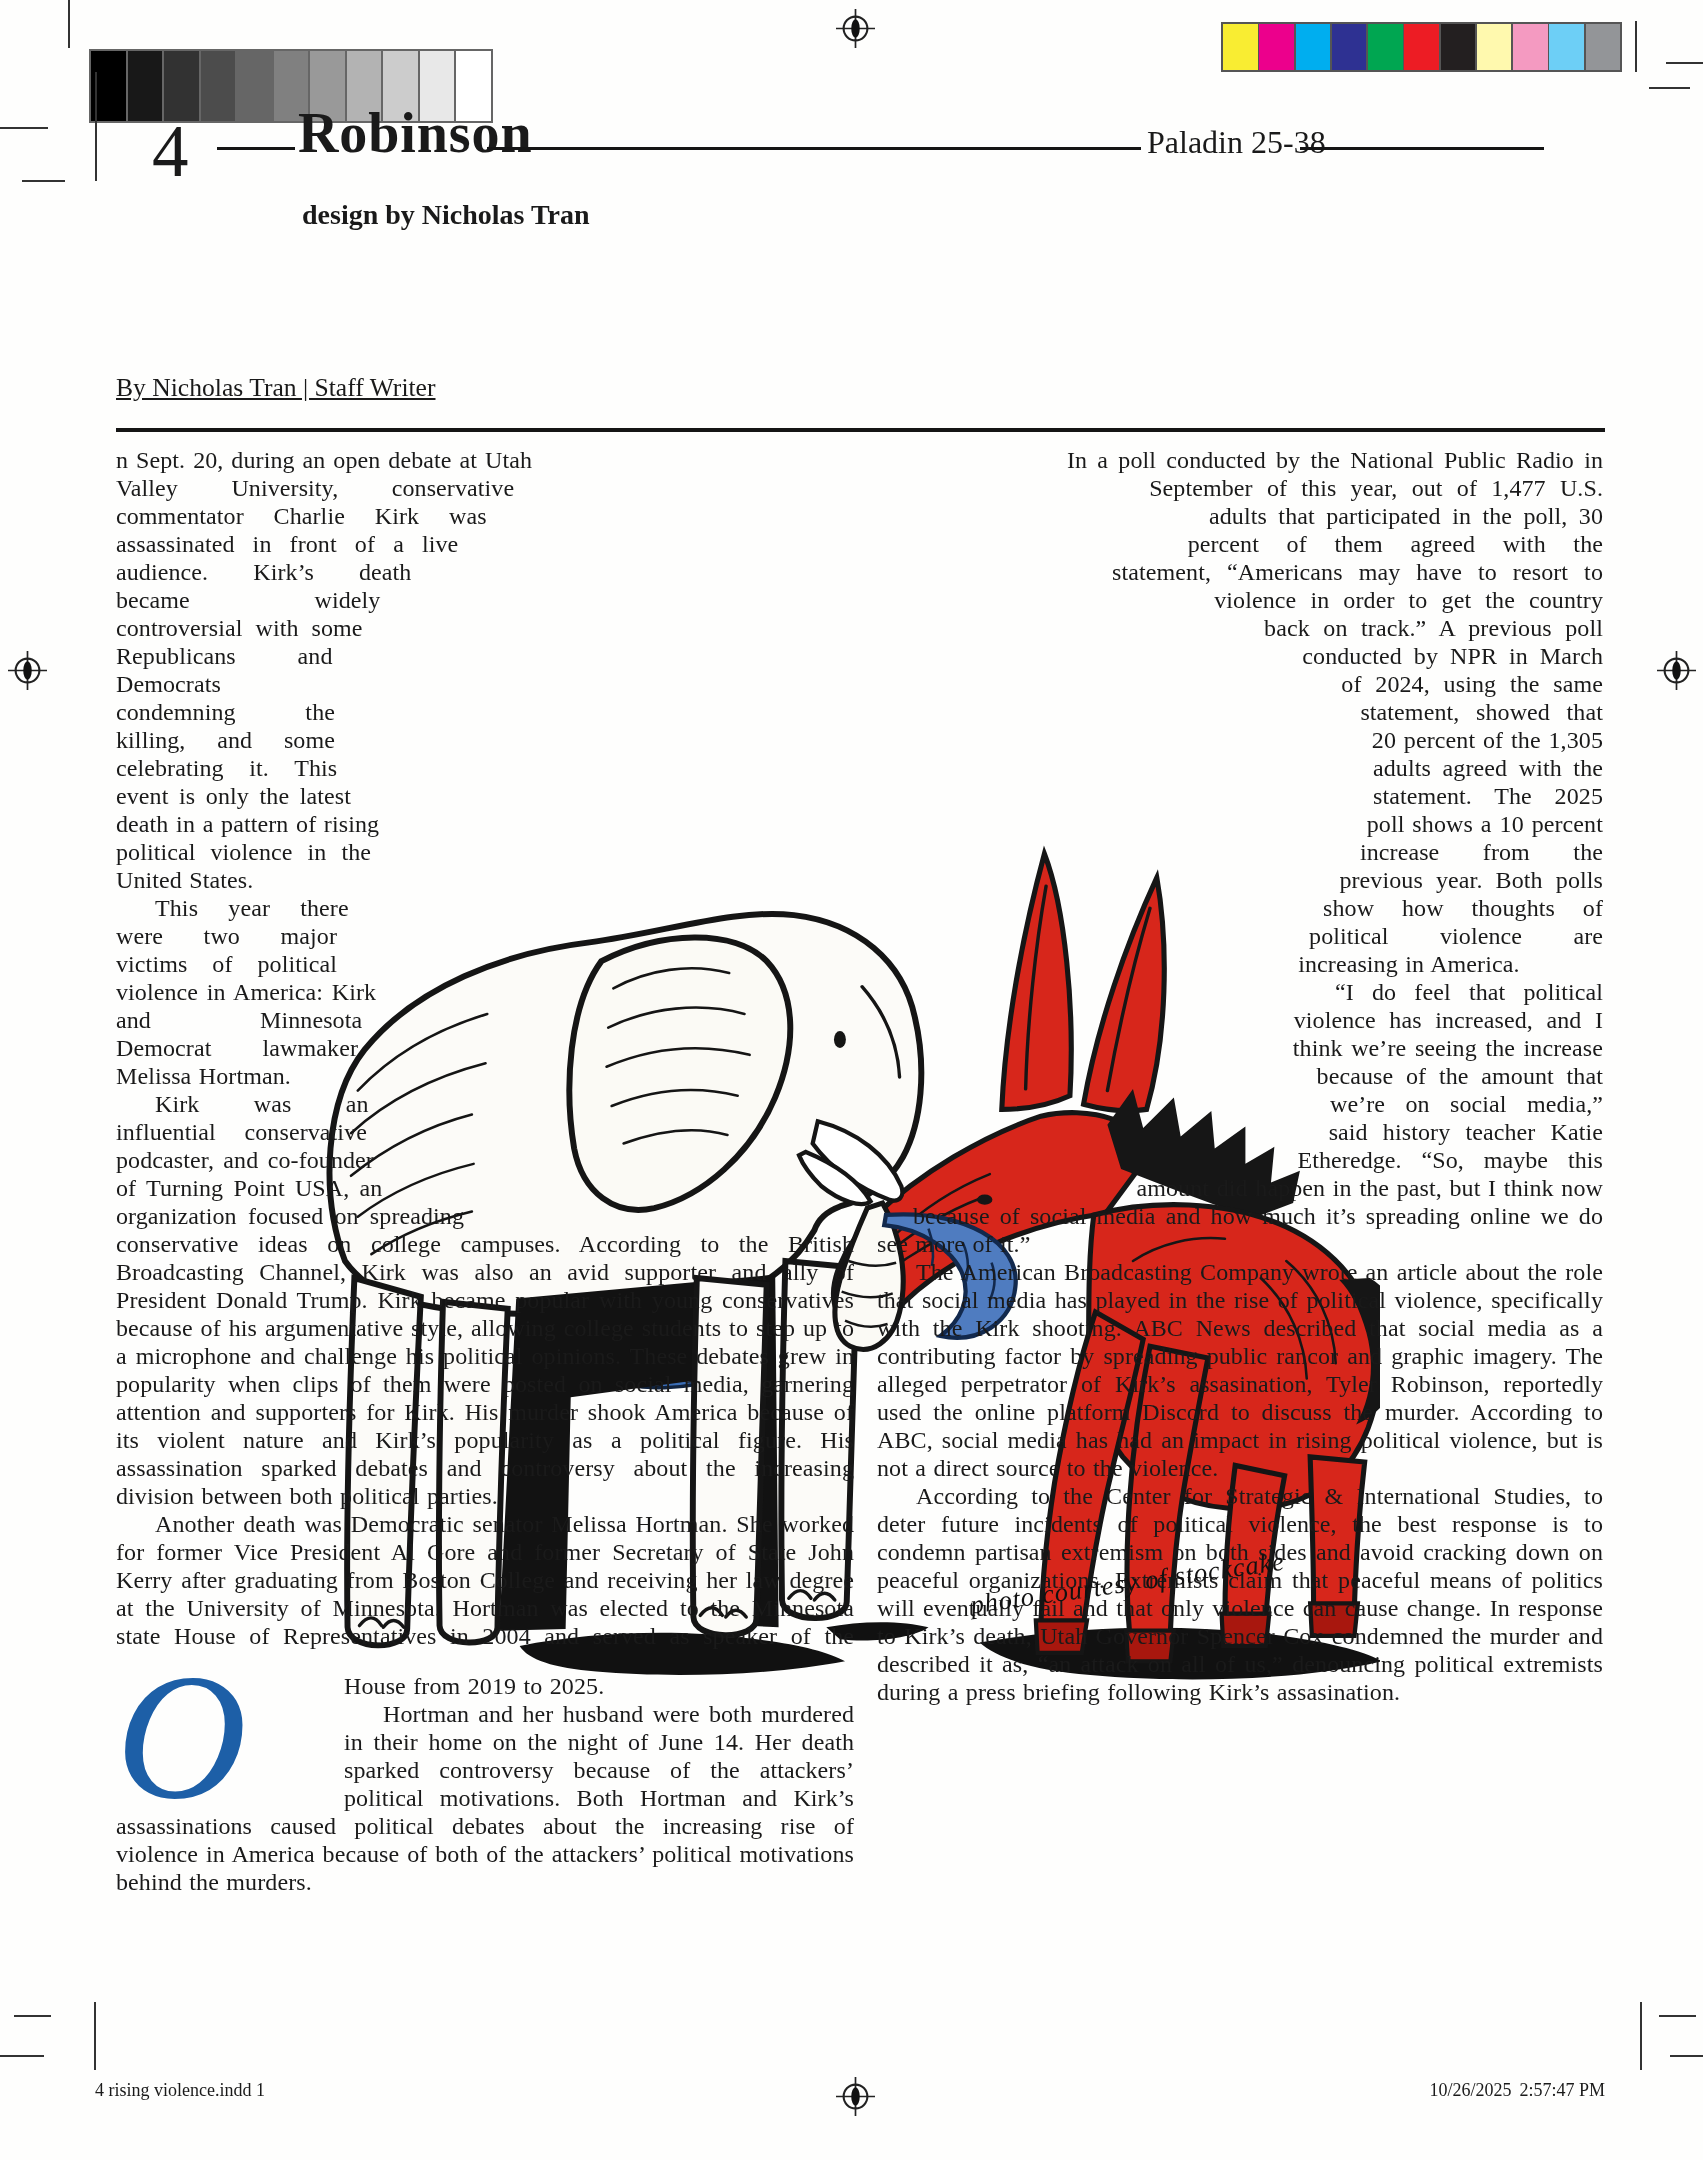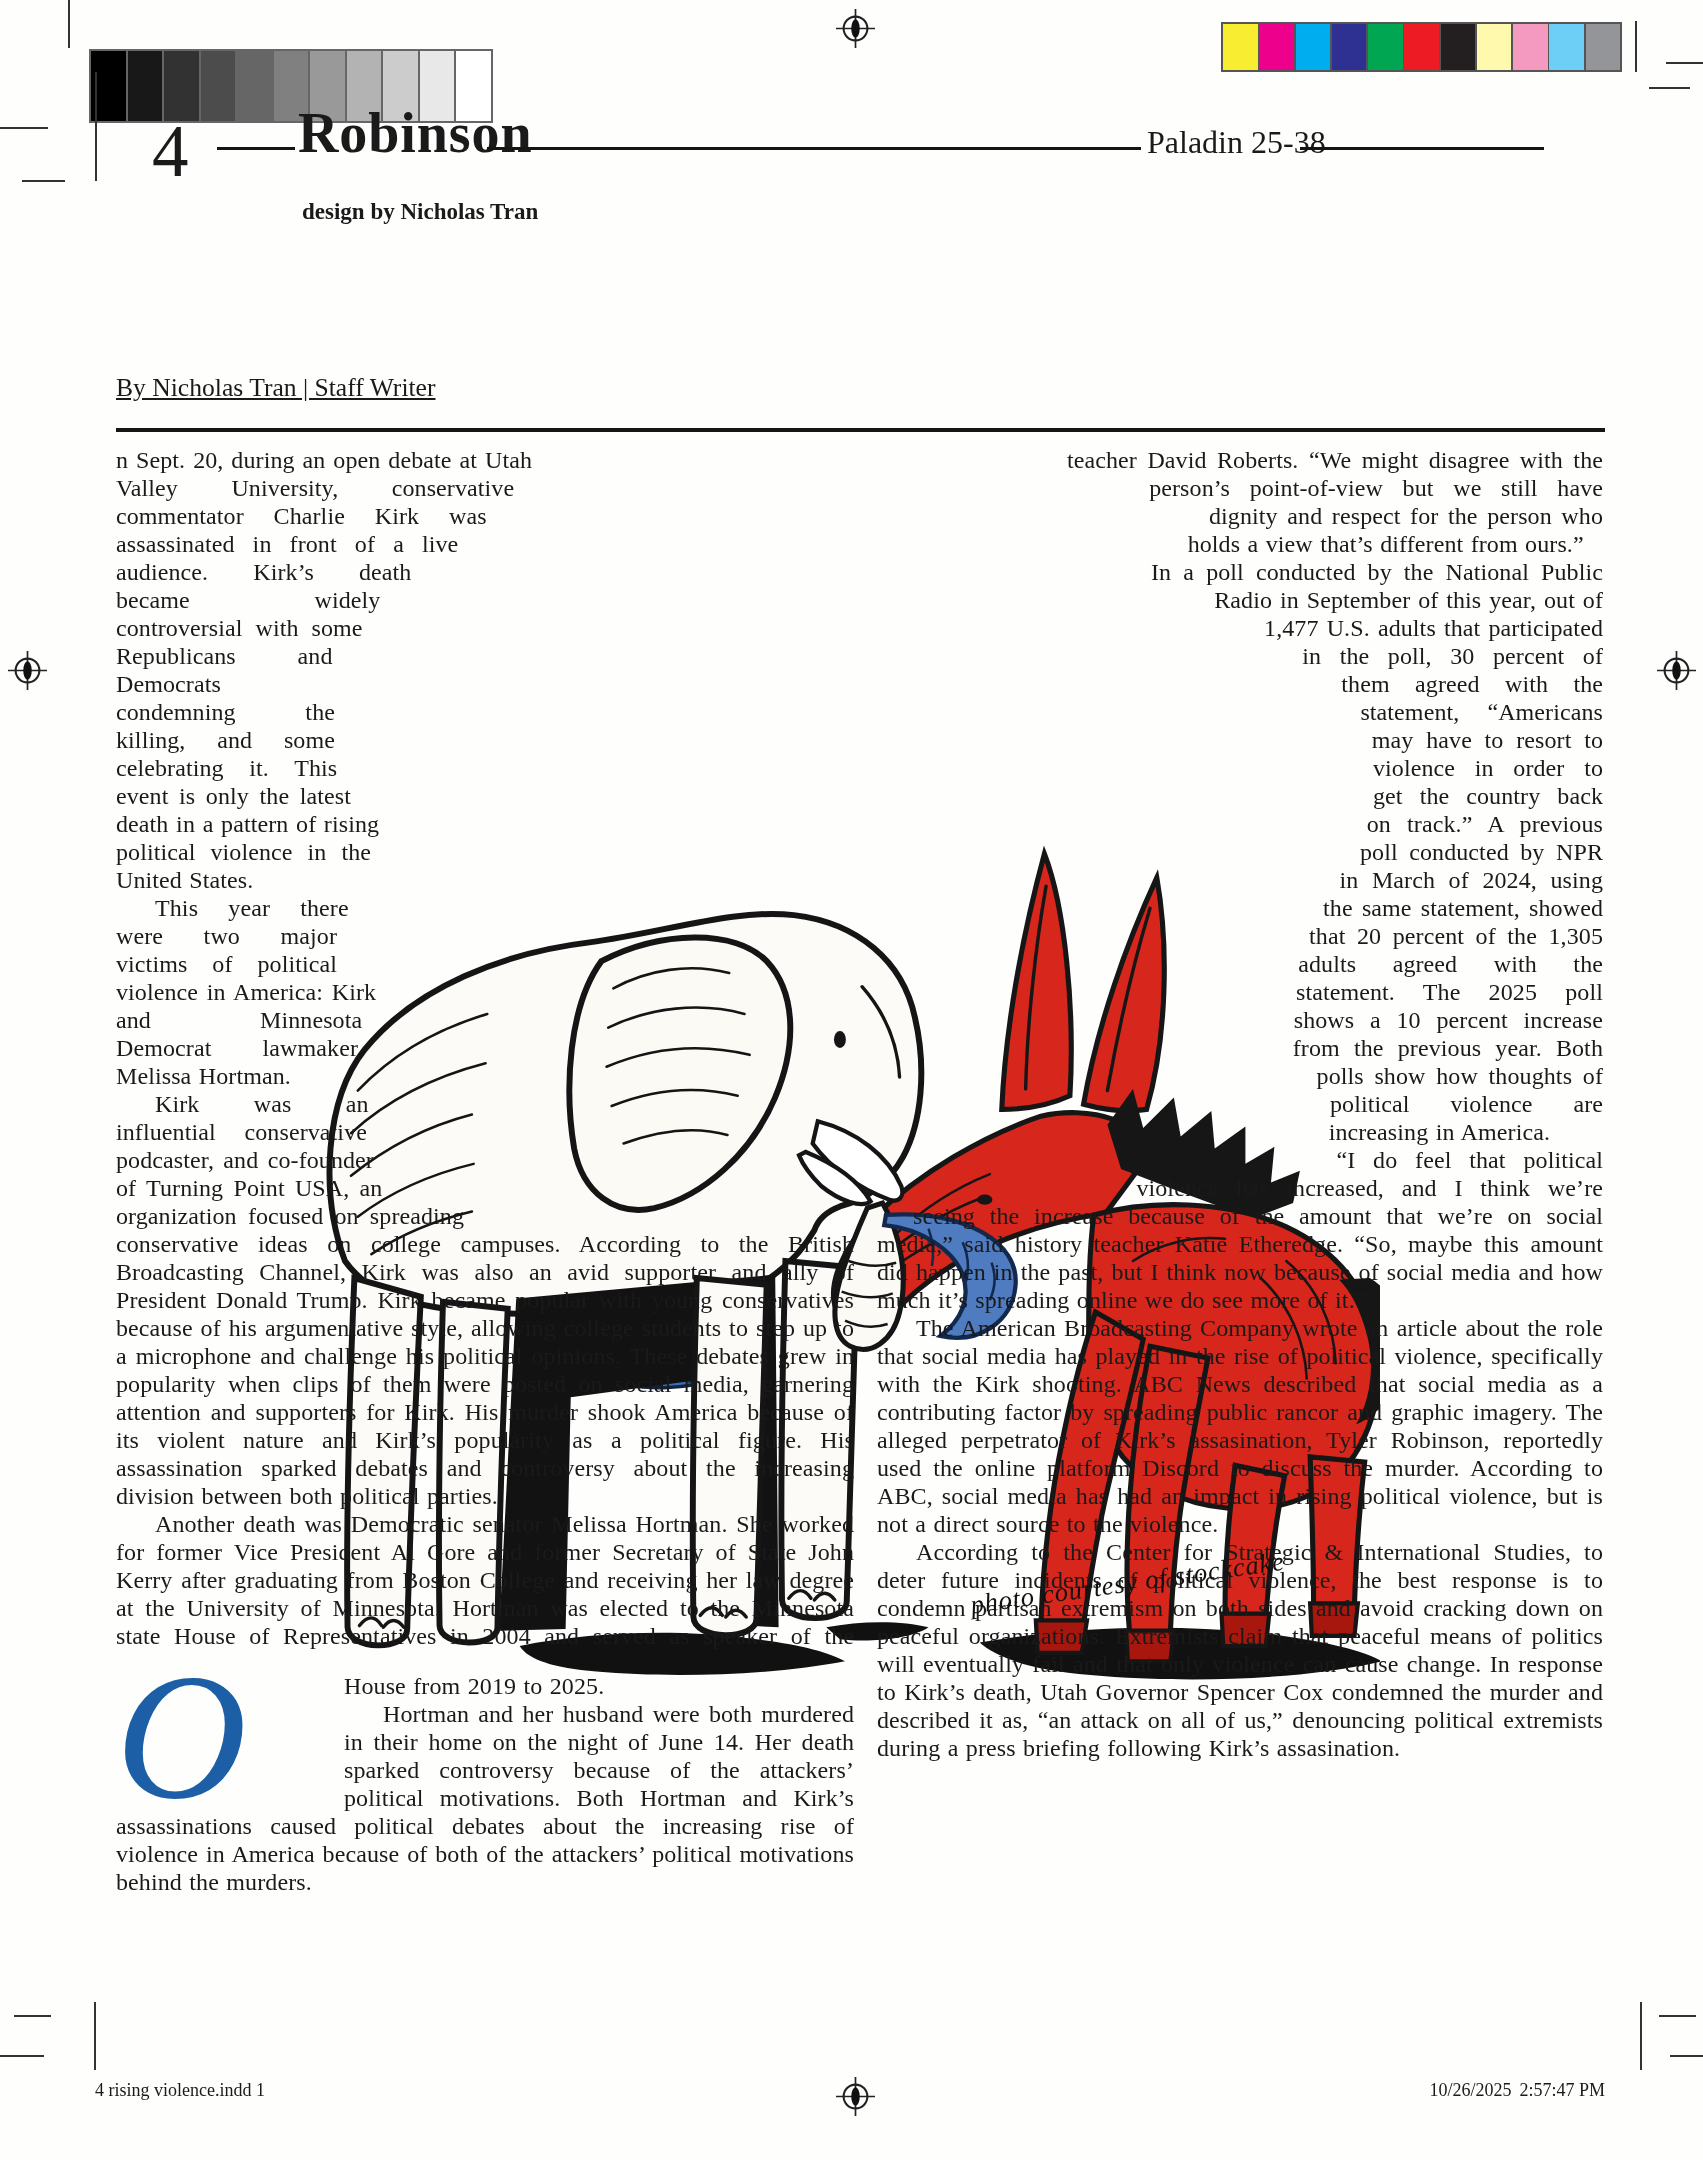--- a/index.html
+++ b/index.html
@@ -9,21 +9,21 @@
   .graybar{position:absolute;left:89px;top:49px;width:400px;height:70px;display:flex;
            border:2.6px solid #666;background:#666;gap:1.7px;}
   .colorbar{position:absolute;left:1221px;top:22px;width:397px;height:46px;display:flex;
            border:2.6px solid #555;background:#555;gap:1.7px;}
   .graybar .swatch,.colorbar .swatch{flex:1 1 0;}
   .regmark{position:absolute;width:39px;height:39px;}
   
   .pagenum{position:absolute;left:152px;top:118px;font-size:73px;line-height:68px;}
   .ruleseg{position:absolute;height:3.4px;background:#151515;top:147px;}
   .section-title{position:absolute;left:298px;top:107px;font-size:56px;font-weight:bold;line-height:53px;letter-spacing:0.9px;}
-  .design-credit{position:absolute;left:302px;top:199px;font-size:23px;font-weight:bold;}
+  .design-credit{position:absolute;left:302px;top:199px;font-size:28px;font-weight:bold;}
   .publication{position:absolute;left:1147px;top:126px;font-size:32px;line-height:32px;}
   
   .banner{position:absolute;left:68px;top:216px;width:1567px;height:148px;display:flex;
           flex-direction:column;align-items:center;justify-content:flex-start;overflow:hidden;}
   .banner .l1{display:inline-block;white-space:nowrap;font-size:107px;line-height:101px;
               letter-spacing:5.1px;transform:scale(0.66,1.06);transform-origin:center top;margin-top:3.4px;}
   .banner .l2{display:inline-block;white-space:nowrap;font-size:49px;line-height:43px;font-weight:bold;
               letter-spacing:3.4px;transform:scale(0.9,1.05);transform-origin:center top;margin-top:5.1px;}
   
   .byline{position:absolute;left:116px;top:373px;font-size:25.6px;text-decoration:underline;}
@@ -253,21 +253,20 @@
     <div class="wrap-left"></div>
     <p><span class="dropcap">O</span><span>n Sept. 20, during an open debate at Utah Valley University, conservative commentator Charlie Kirk was assassinated in front of a live audience. Kirk’s death became widely controversial with some Republicans and Democrats condemning the killing, and some celebrating it. This event is only the latest death in a pattern of rising political violence in the United States.</span></p>
     <p>This year there were two major victims of political violence in America: Kirk and Minnesota Democrat lawmaker Melissa Hortman.</p>
     <p>Kirk was an influential conservative podcaster, and co-founder of Turning Point USA, an organization focused on spreading conservative ideas on college campuses. According to the British Broadcasting Channel, Kirk was also an avid supporter and ally of President Donald Trump. Kirk became popular with young conservatives because of his argumentative style, allowing college students to step up to a microphone and challenge his political opinions. These debates grew in popularity when clips of them were posted on social media, garnering attention and supporters for Kirk. His murder shook America because of its violent nature and Kirk’s popularity as a political figure. His assassination sparked debates and controversy about the increasing division between both political parties.</p>
     <p>Another death was Democratic senator Melissa Hortman. She worked for former Vice President Al Gore and former Secretary of State John Kerry after graduating from Boston College and receiving her law degree at the University of Minnesota. Hortman was elected to the Minnesota state House of Representatives in 2004 and served as speaker of the House from 2019 to 2025.</p>
     <p>Hortman and her husband were both murdered in their home on the night of June 14. Her death sparked controversy because of the attackers’ political motivations. Both Hortman and Kirk’s assassinations caused political debates about the increasing rise of violence in America because of both of the attackers’ political motivations behind the murders.</p>
   </div>
 
   <div class="col col-right">
     <div class="wrap-right"></div>
-    <p>teacher David Roberts. “We might disagree with the person’s point-of-view but we still have dignity and respect for the person who holds a view that’s different from ours.”</p>
     <p>In a poll conducted by the National Public Radio in September of this year, out of 1,477 U.S. adults that participated in the poll, 30 percent of them agreed with the statement, “Americans may have to resort to violence in order to get the country back on track.” A previous poll conducted by NPR in March of 2024, using the same statement, showed that 20 percent of the 1,305 adults agreed with the statement. The 2025 poll shows a 10 percent increase from the previous year. Both polls show how thoughts of political violence are increasing in America.</p>
     <p>“I do feel that political violence has increased, and I think we’re seeing the increase because of the amount that we’re on social media,” said history teacher Katie Etheredge. “So, maybe this amount did happen in the past, but I think now because of social media and how much it’s spreading online we do see more of it.”</p>
     <p>The American Broadcasting Company wrote an article about the role that social media has played in the rise of political violence, specifically with the Kirk shooting.  ABC News described that social media as a contributing factor by spreading public rancor and graphic imagery. The alleged perpetrator of Kirk’s assasination, Tyler Robinson, reportedly used the online platform Discord to discuss the murder. According to ABC, social media has had an impact in rising political violence, but is not a direct source to the violence.</p>
     <p>According to the Center for Strategic &amp; International Studies, to deter future incidents of political violence, the best response is to condemn partisan extremism on both sides and avoid cracking down on peaceful organizations. Extremists claim that peaceful means of politics will eventually fail and that only violence can cause change. In response to Kirk’s death, Utah Governor Spencer Cox condemned the murder and described it as, “an attack on all of us,” denouncing political extremists during a press briefing following Kirk’s assasination.</p>
   </div>
 
   <div class="slug-left">4 rising violence.indd   1</div>
   <div class="slug-right">
     <span>10/26/2025</span><span>2:57:47 PM</span>
   </div>

